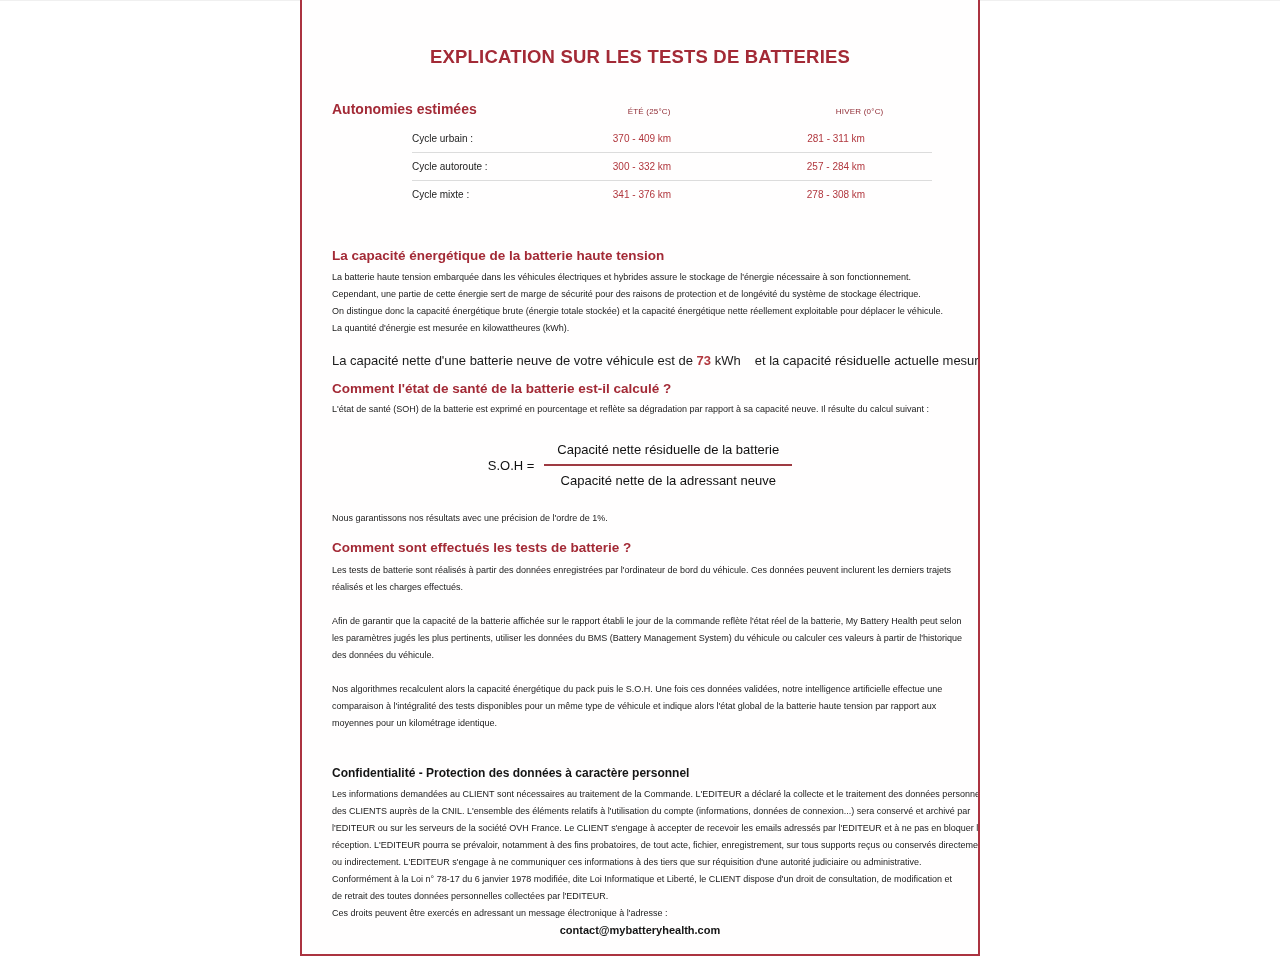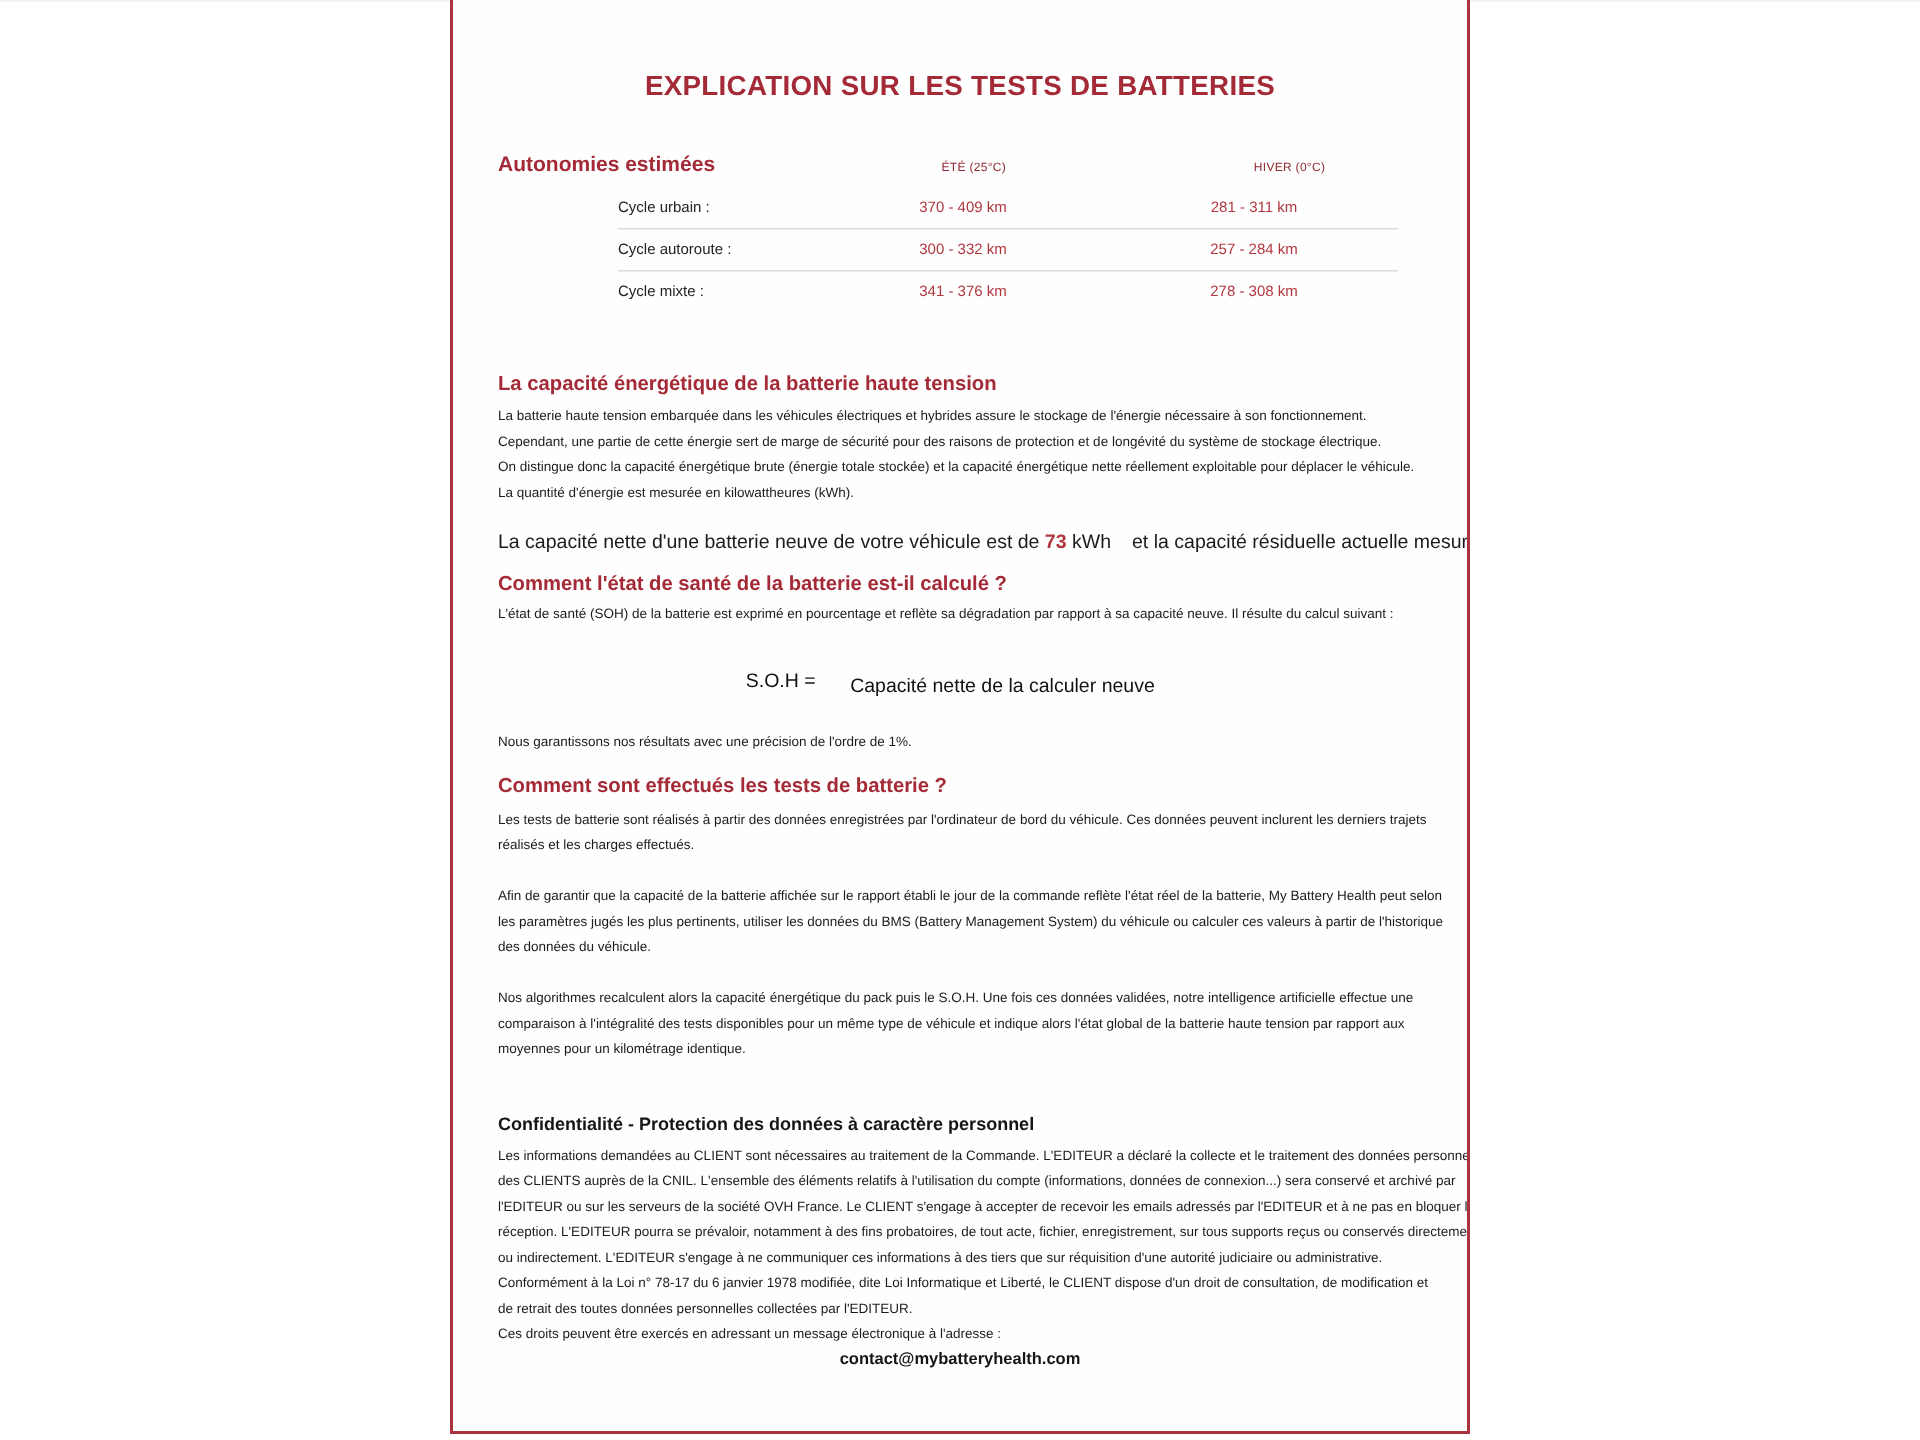--- a/index.html
+++ b/index.html
@@ -130,21 +130,22 @@
       </div>
 
       <div class="kwh"><span>La capacité nette d'une batterie neuve de votre véhicule est de </span><span class="val">73</span><span> kWh</span><span class="gap"></span><span>et la capacité résiduelle actuelle mesurée est de </span><span class="val">65</span><span> kWh.</span></div>
 
       <div class="sec-h" id="sec2">Comment l'état de santé de la batterie est-il calculé ?</div>
       <div class="body-line intro">L'état de santé (SOH) de la batterie est exprimé en pourcentage et reflète sa dégradation par rapport à sa capacité neuve. Il résulte du calcul suivant :</div>
 
       <div class="formula">
         <div class="f-lhs">S.O.H =</div>
         <div class="frac">
-          <div class="frac-den">Capacité nette de la calculer neuve</div>
+          <div class="frac-num">Capacité nette résiduelle de la batterie</div>
+          <div class="frac-den">Capacité nette de la adressant neuve</div>
         </div>
       </div>
 
       <div class="body-line guarantee">Nous garantissons nos résultats avec une précision de l'ordre de 1%.</div>
 
       <div class="sec-h" id="sec3">Comment sont effectués les tests de batterie ?</div>
       <div class="para">
         <div class="body-line">Les tests de batterie sont réalisés à partir des données enregistrées par l'ordinateur de bord du véhicule. Ces données peuvent inclurent les derniers trajets</div>
         <div class="body-line">réalisés et les charges effectués.</div>
       </div>

